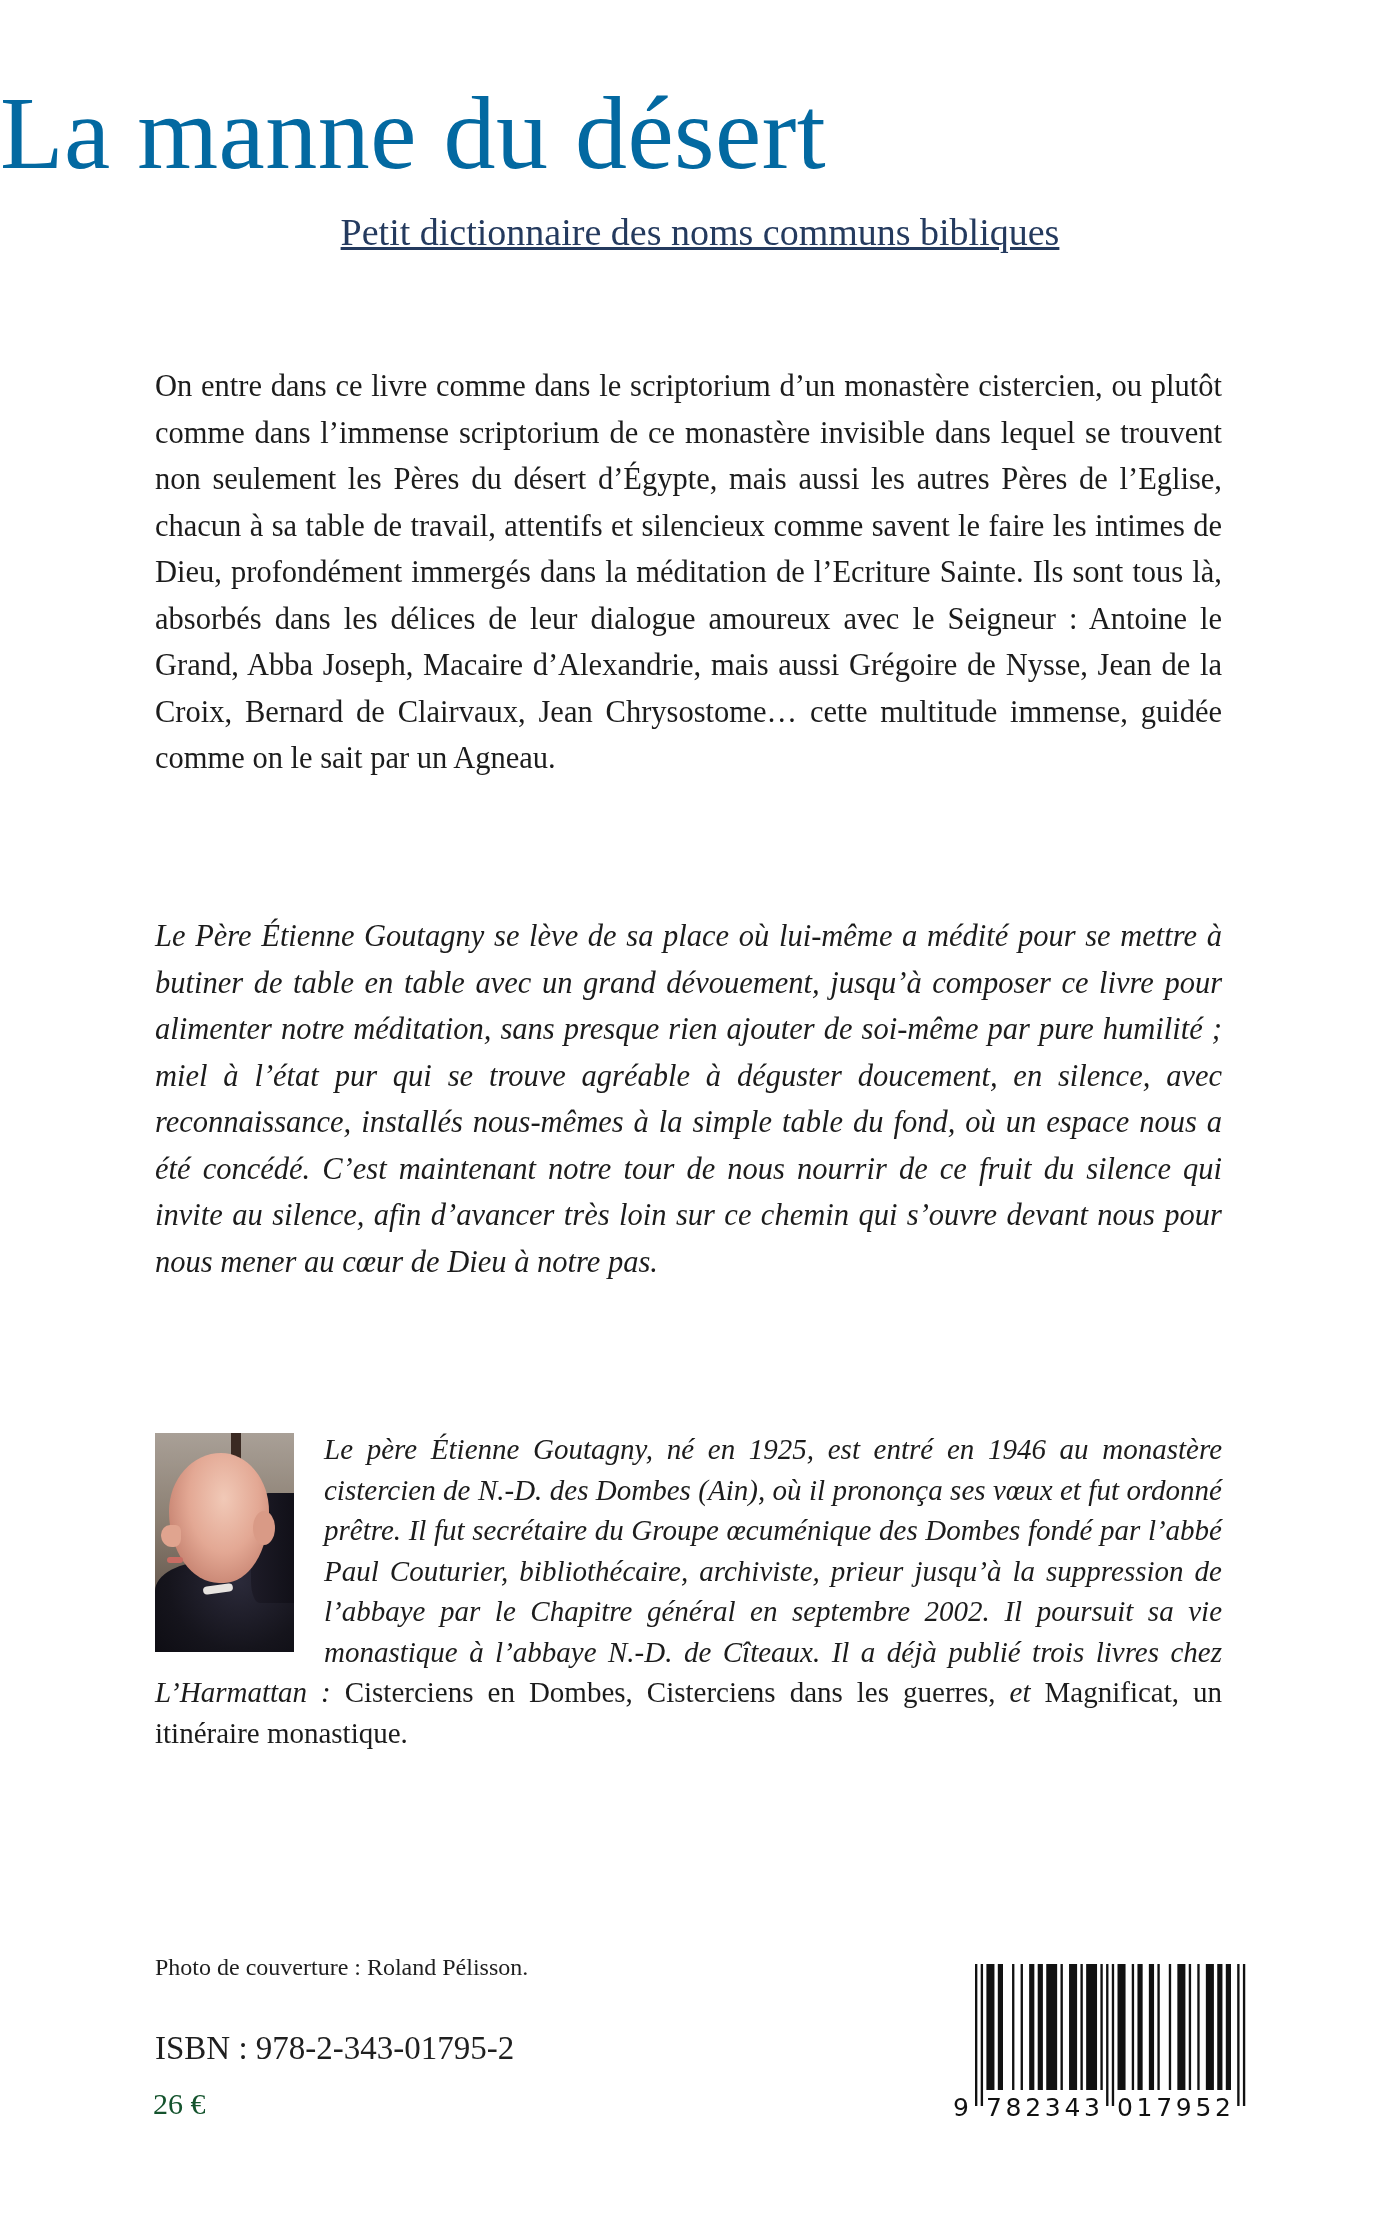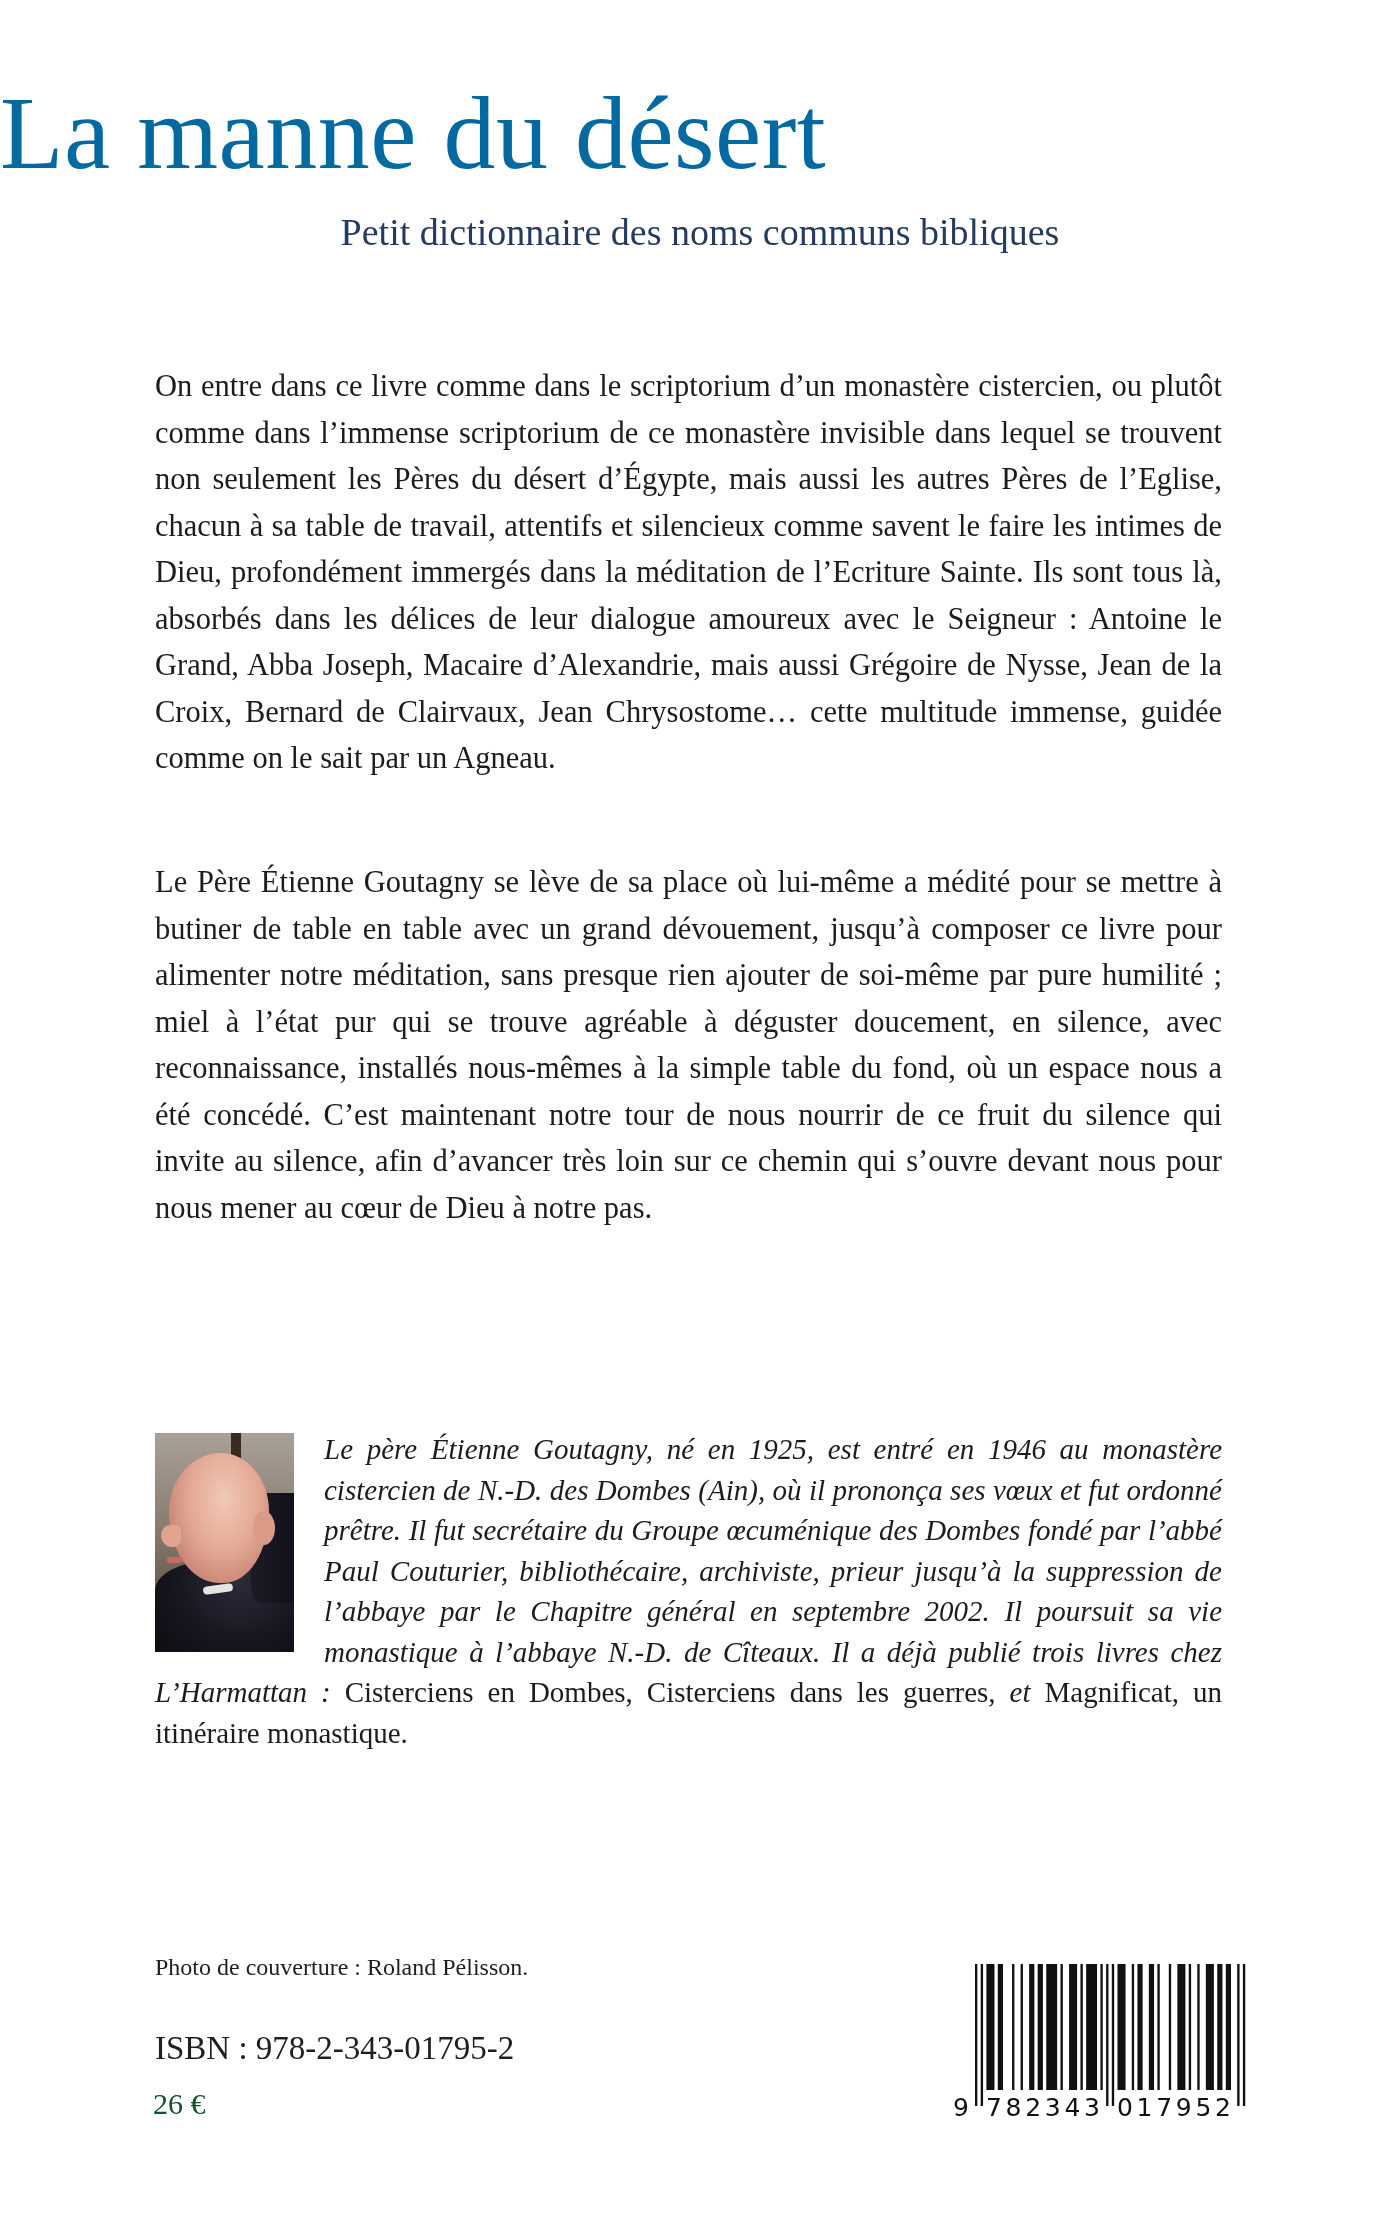--- a/index.html
+++ b/index.html
@@ -34,37 +34,37 @@
       position: absolute;
       left: 0;
       top: 208px;
       width: 1400px;
       text-align: center;
       font-size: 38px;
       line-height: 48px;
       color: #243a5e;
       margin: 0;
     }
-    .subtitle span { display: block; }
+    .subtitle span { display: block; text-decoration: underline; }
 
     
     .para {
       position: absolute;
       left: 155px;
       width: 1067px;
       font-size: 30.5px;
       line-height: 46.5px;
       text-align: justify;
       text-align-last: left;
       hyphens: none;
       margin: 0;
       color: #1c1c1c;
     }
     #para1 { top: 363px; }
-    #para2 { top: 859px; }
+    #para2 { top: 913px; font-style: italic; }
 
     
     .bio {
       position: absolute;
       left: 155px;
       top: 1429px;
       width: 1067px;
       font-size: 29px;
       line-height: 40.5px;
       text-align: justify;

